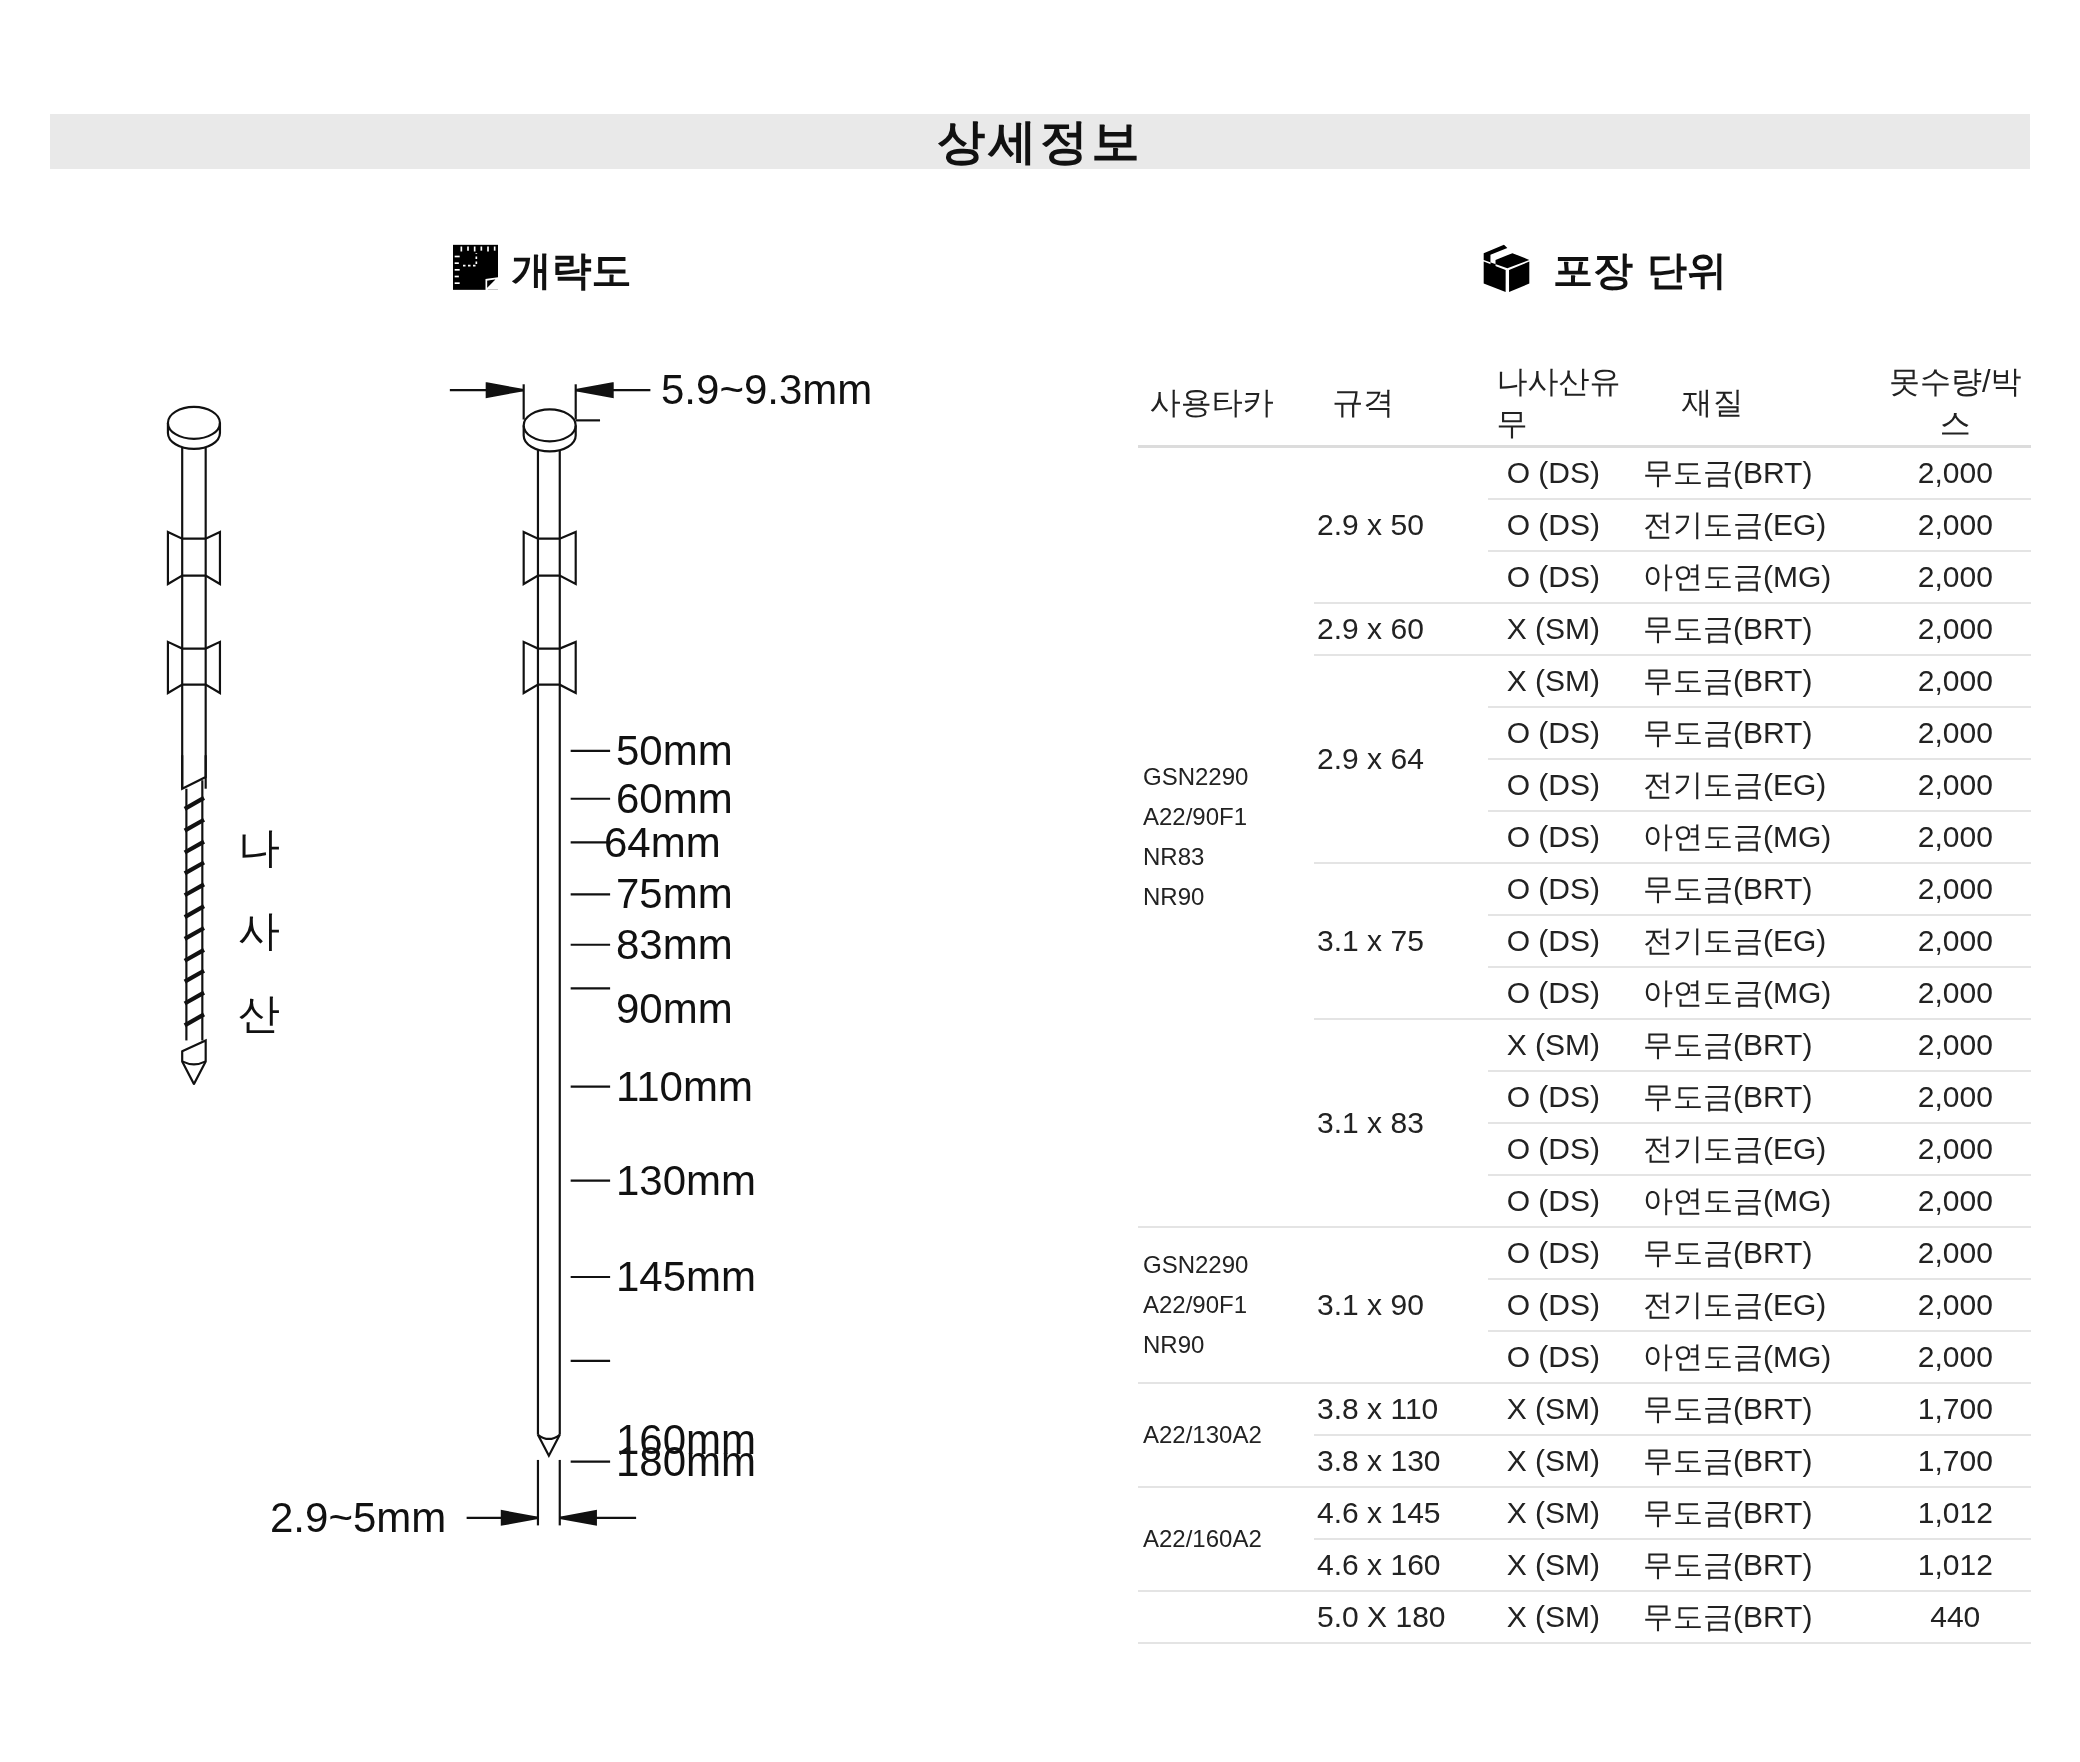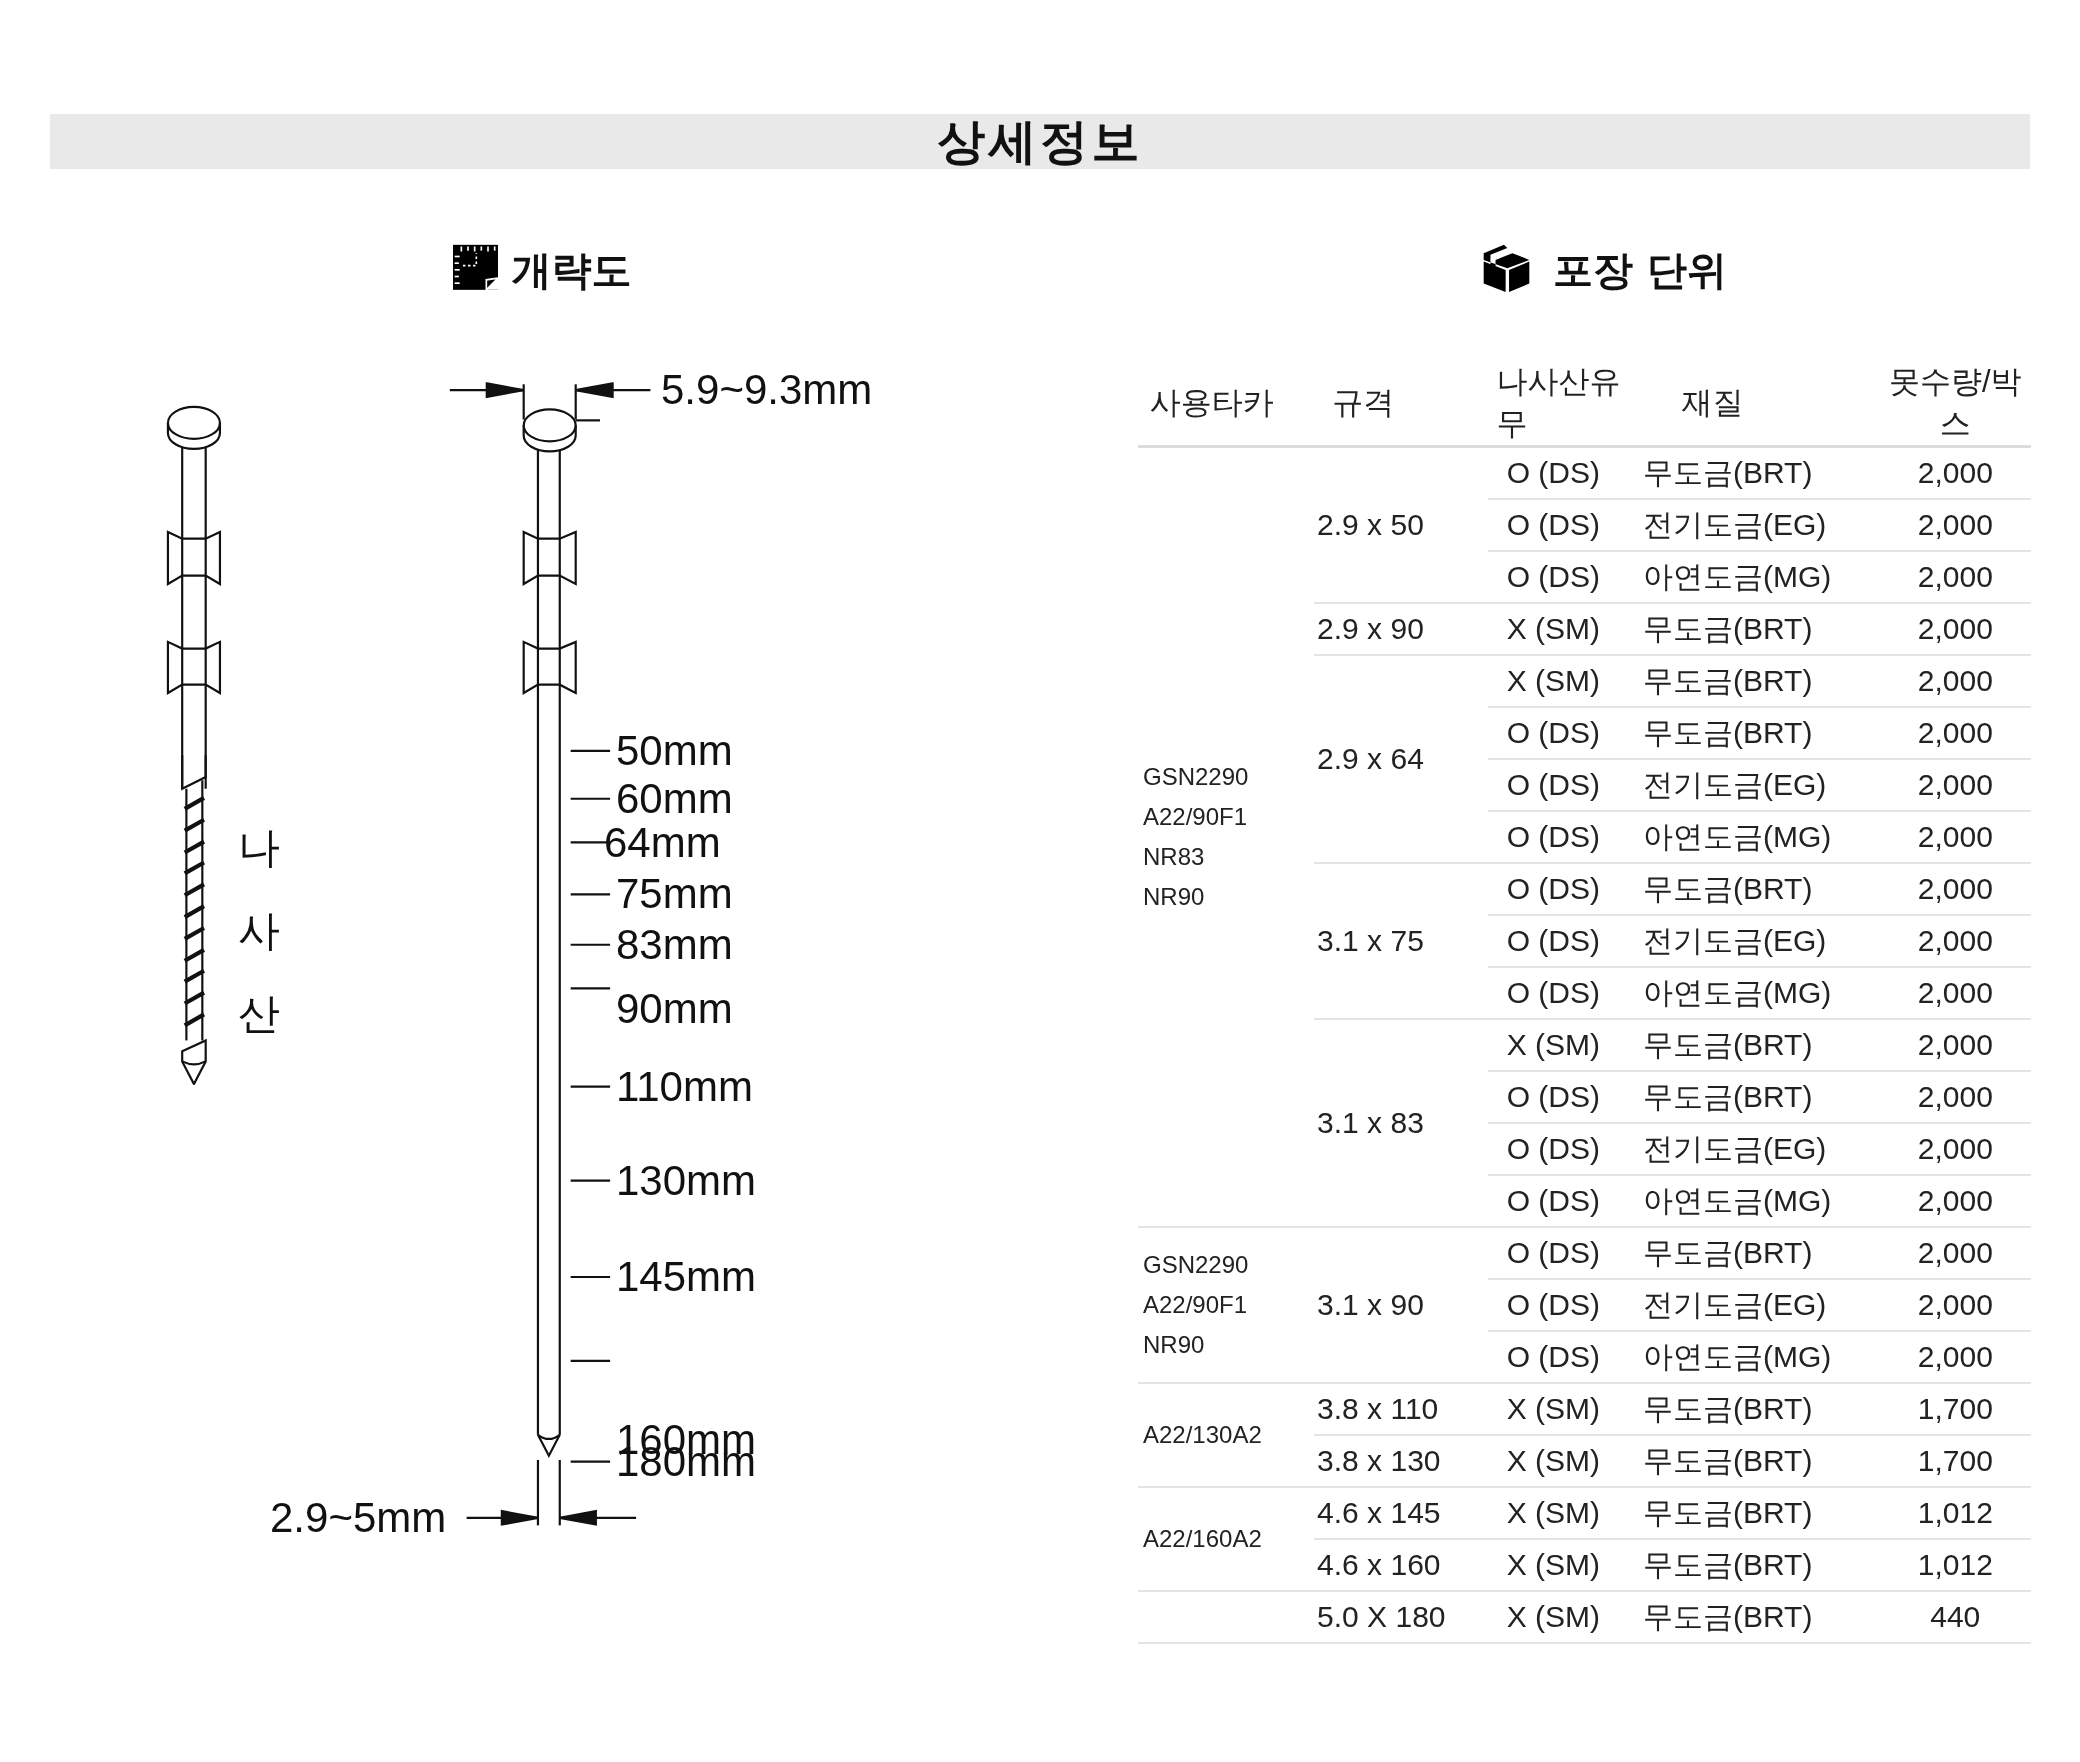--- a/index.html
+++ b/index.html
@@ -199,21 +199,21 @@
       <td class="thread">O (DS)</td>
       <td class="material">전기도금(EG)</td>
       <td class="qty">2,000</td>
     </tr>
     <tr>
       <td class="thread">O (DS)</td>
       <td class="material">아연도금(MG)</td>
       <td class="qty">2,000</td>
     </tr>
     <tr>
-      <td class="spec">2.9 x 90</td>
+      <td class="spec">2.9 x 60</td>
       <td class="thread">X (SM)</td>
       <td class="material">무도금(BRT)</td>
       <td class="qty">2,000</td>
     </tr>
     <tr>
       <td class="spec" rowspan="4">2.9 x 64</td>
       <td class="thread">X (SM)</td>
       <td class="material">무도금(BRT)</td>
       <td class="qty">2,000</td>
     </tr>

